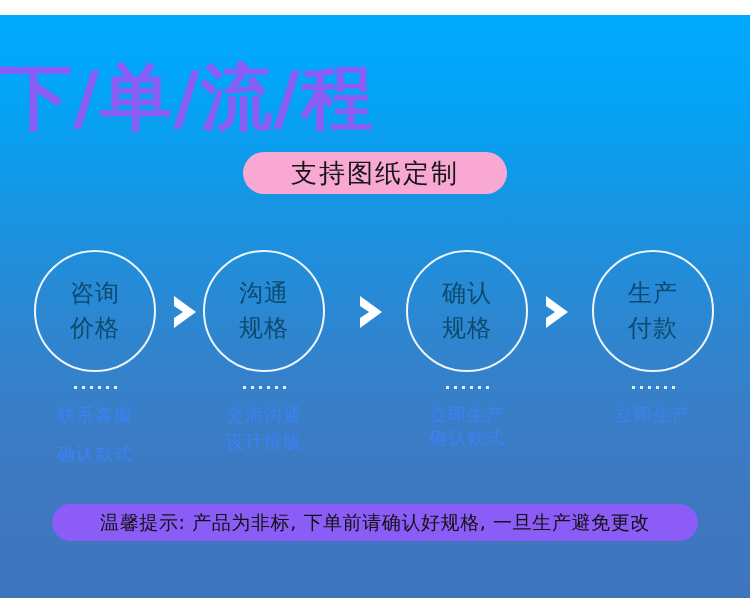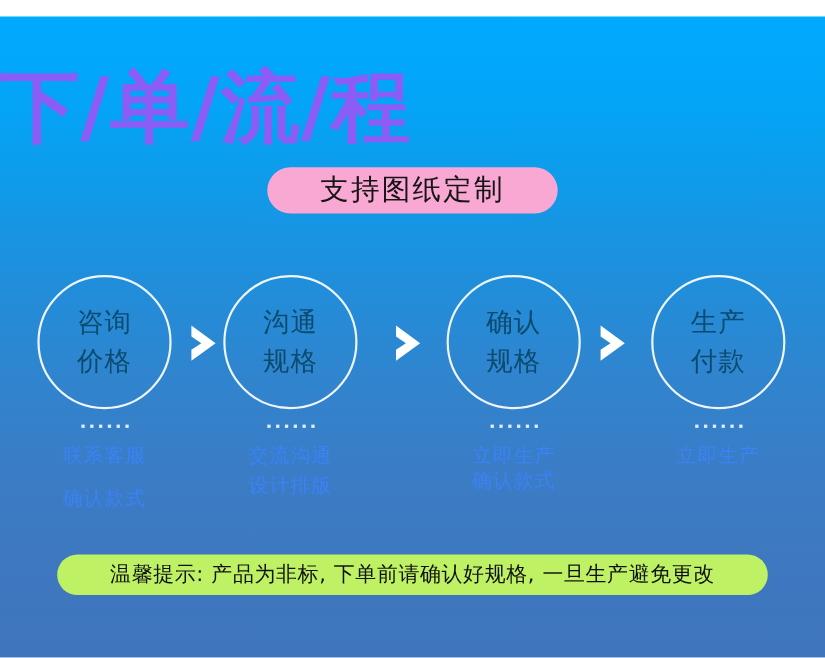--- a/index.html
+++ b/index.html
@@ -160,21 +160,21 @@
   .chev svg { display: block; width: 100%; height: 100%; }
 
   
   .footer {
     position: absolute;
     left: 52px;
     top: 504px;
     width: 646px;
     height: 37px;
     border-radius: 19px;
-    background: #bef264;
+    background: #8b5cf6;
     color: #111111;
     font-size: 19px;
     line-height: 37px;
     text-align: center;
     letter-spacing: 0.6px;
     font-weight: 500;
     box-sizing: border-box;
     white-space: nowrap;
   }
 </style>

